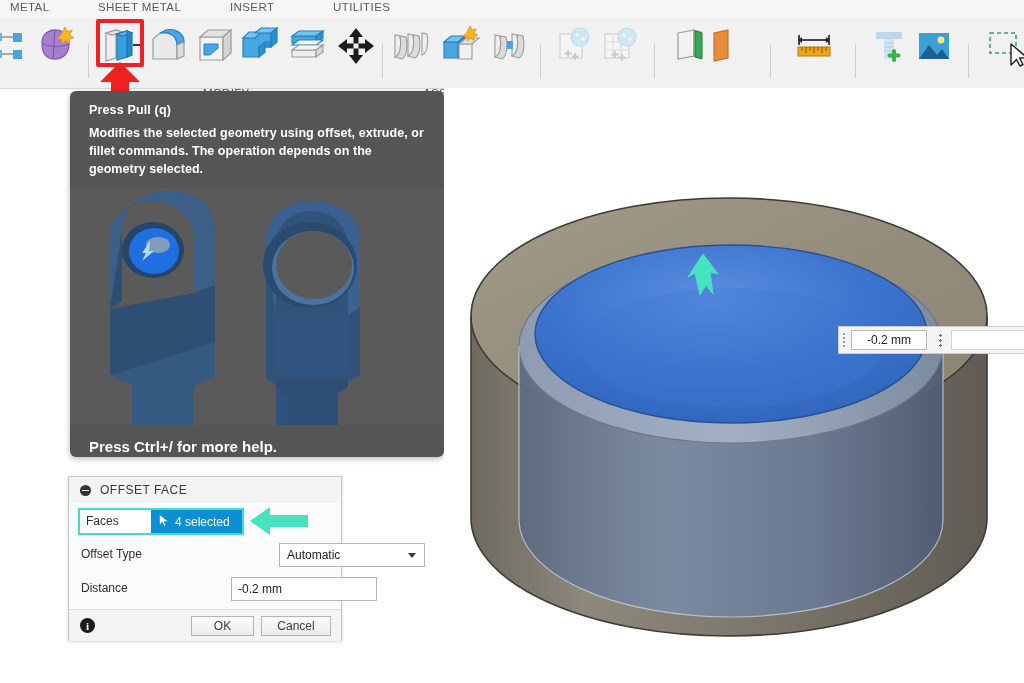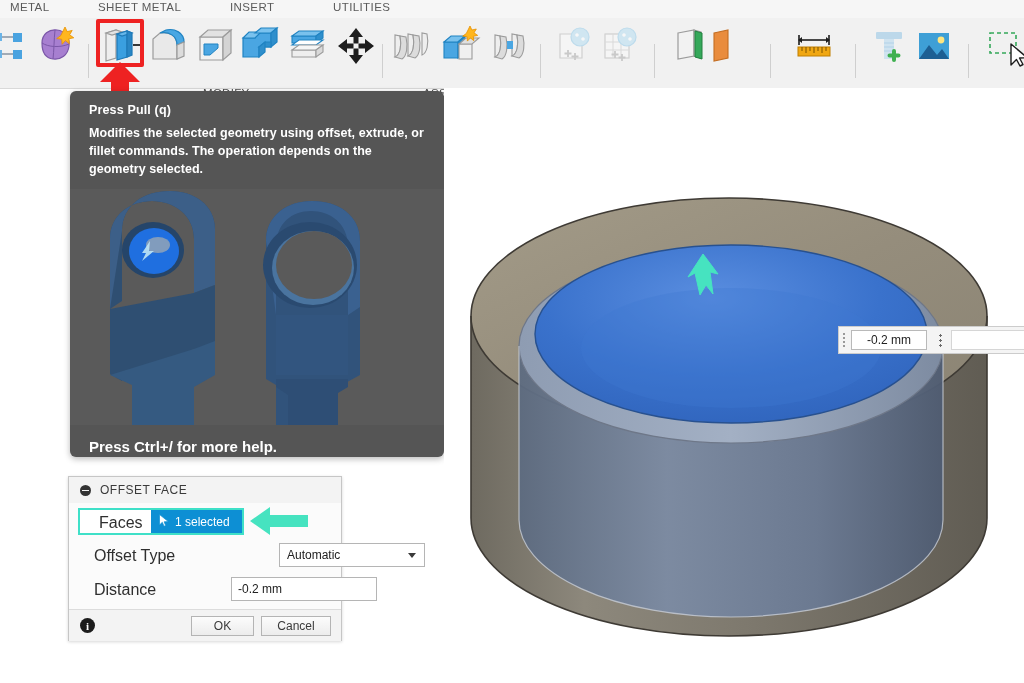--- a/index.html
+++ b/index.html
@@ -133,21 +133,21 @@
   }
   #dlg-title{
     margin-left:9px;font-size:12px;color:#3a3a3a;letter-spacing:.5px;
   }
   #dlg-body{
     position:absolute;left:0;top:26px;width:272px;height:106px;
     background:#fbfbfb;
   }
   .row{position:absolute;left:0;width:272px;height:32px;}
   .rlabel{
-    position:absolute;left:12px;top:8px;font-size:16px;color:#2f2f2f;margin-left:13px;
+    position:absolute;left:12px;top:8px;font-size:12px;color:#2f2f2f;
   }
   #faces-wrap{
     position:absolute;left:9px;top:3px;width:166px;height:27px;
     border:2px solid #3fe0c8;box-sizing:border-box;background:#ffffff;
   }
   #faces-chip{
     position:absolute;right:0px;top:0px;width:91px;height:23px;
     background:#0d8fd4;color:#ffffff;font-size:12px;
     display:flex;align-items:center;
   }
@@ -539,21 +539,21 @@
 
     <div class="row" style="top:2px">
       <div id="faces-wrap">
         <span class="rlabel" style="left:6px;top:4px">Faces</span>
         <div id="faces-chip">
           <span id="faces-cursor">
             <svg width="11" height="13" viewBox="0 0 11 13">
                 <path d="M0.5 0.5 L0.5 11 L3.3 8.3 L5 12.3 L6.7 11.6 L5.1 7.8 L9.3 7.6 Z" fill="#ffffff" stroke="#0d8fd4" stroke-width=".7"></path>
               </svg>
           </span>
-          <span>1 selected</span>
+          <span>4 selected</span>
         </div>
       </div>
     </div>
 
     <div class="row" style="top:36px">
       <span class="rlabel">Offset Type</span>
       <div id="offset-select">
         <span class="selval">Automatic</span>
         <span class="caret"></span>
       </div>

